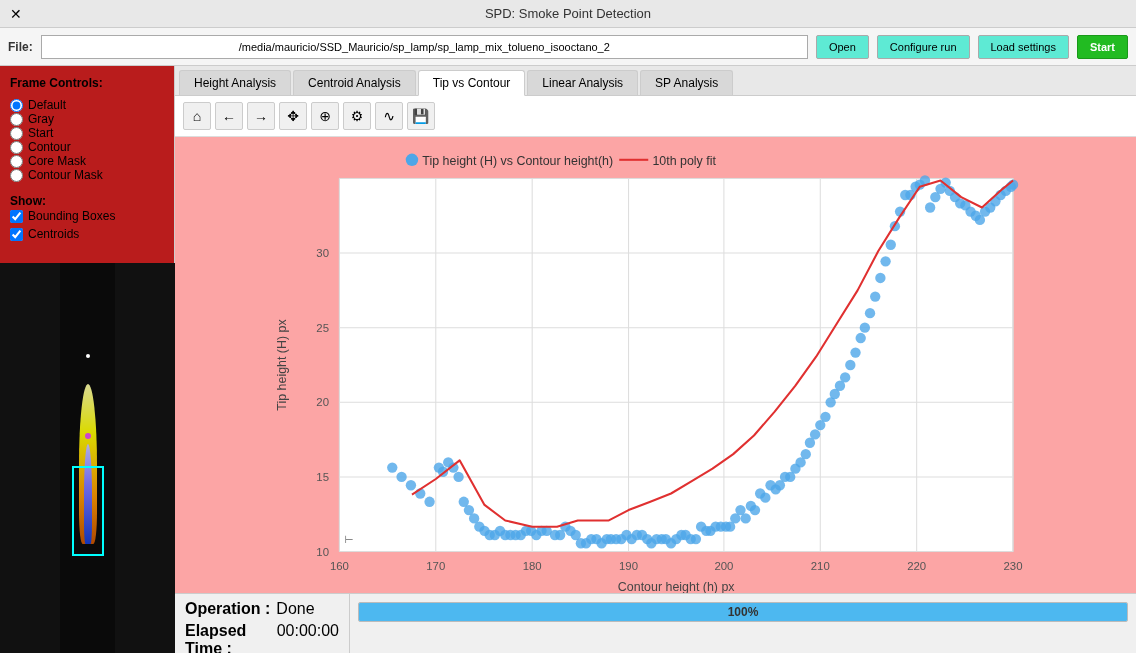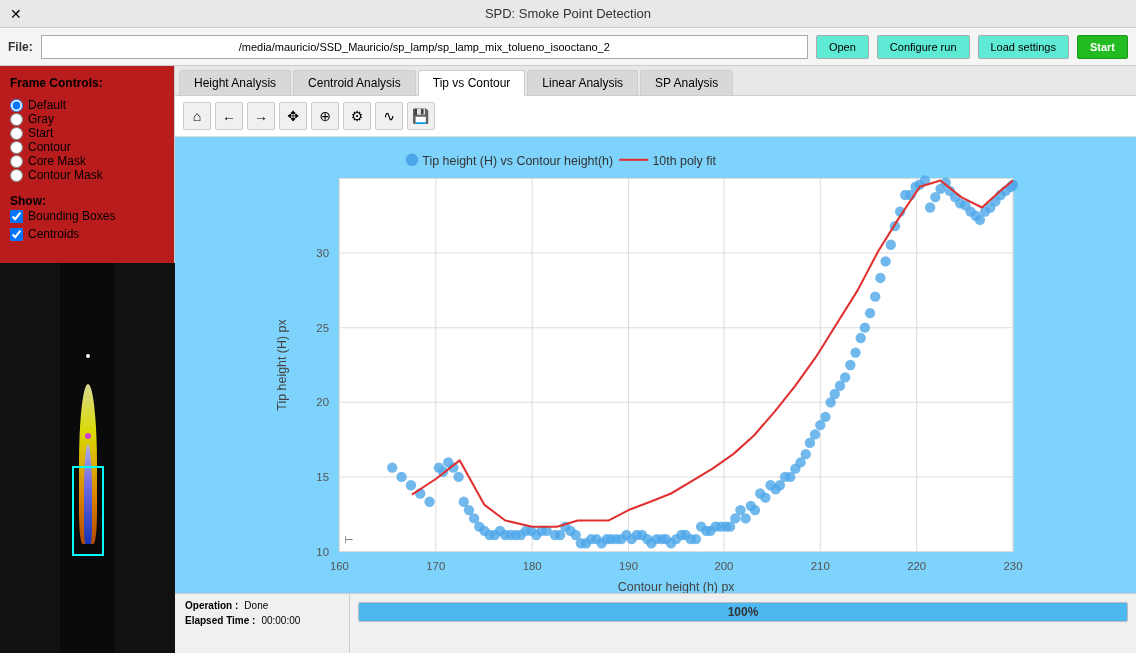--- a/index.html
+++ b/index.html
@@ -109,21 +109,21 @@
       border: 1px solid #ccc;
       background: #f0f0f0;
       cursor: pointer;
       display: flex; align-items: center; justify-content: center;
       font-size: 14px;
       border-radius: 2px;
     }
     
     .chart-area {
       flex: 1;
-      background: #7dd3fc;
+      background: #fca5a5;
       position: relative;
       display: flex;
       flex-direction: column;
       align-items: center;
       justify-content: center;
       overflow: hidden;
     }
     
     .bottom-left {
       width: 175px;
@@ -141,21 +141,21 @@
       display: flex;
       flex-direction: column;
       gap: 4px;
     }
     
     .bottom-row {
       display: flex;
       height: 60px;
     }
     
-    .info-row { display: flex; gap: 6px; font-size: 10px; }
+    .info-row { display: flex; gap: 6px; font-size: 16px; }
     .info-label { font-weight: bold; }
     
     .progress-bar-container {
       width: 100%;
       height: 20px;
       background: #e0e0e0;
       border: 1px solid #bbb;
       border-radius: 2px;
       overflow: hidden;
     }

